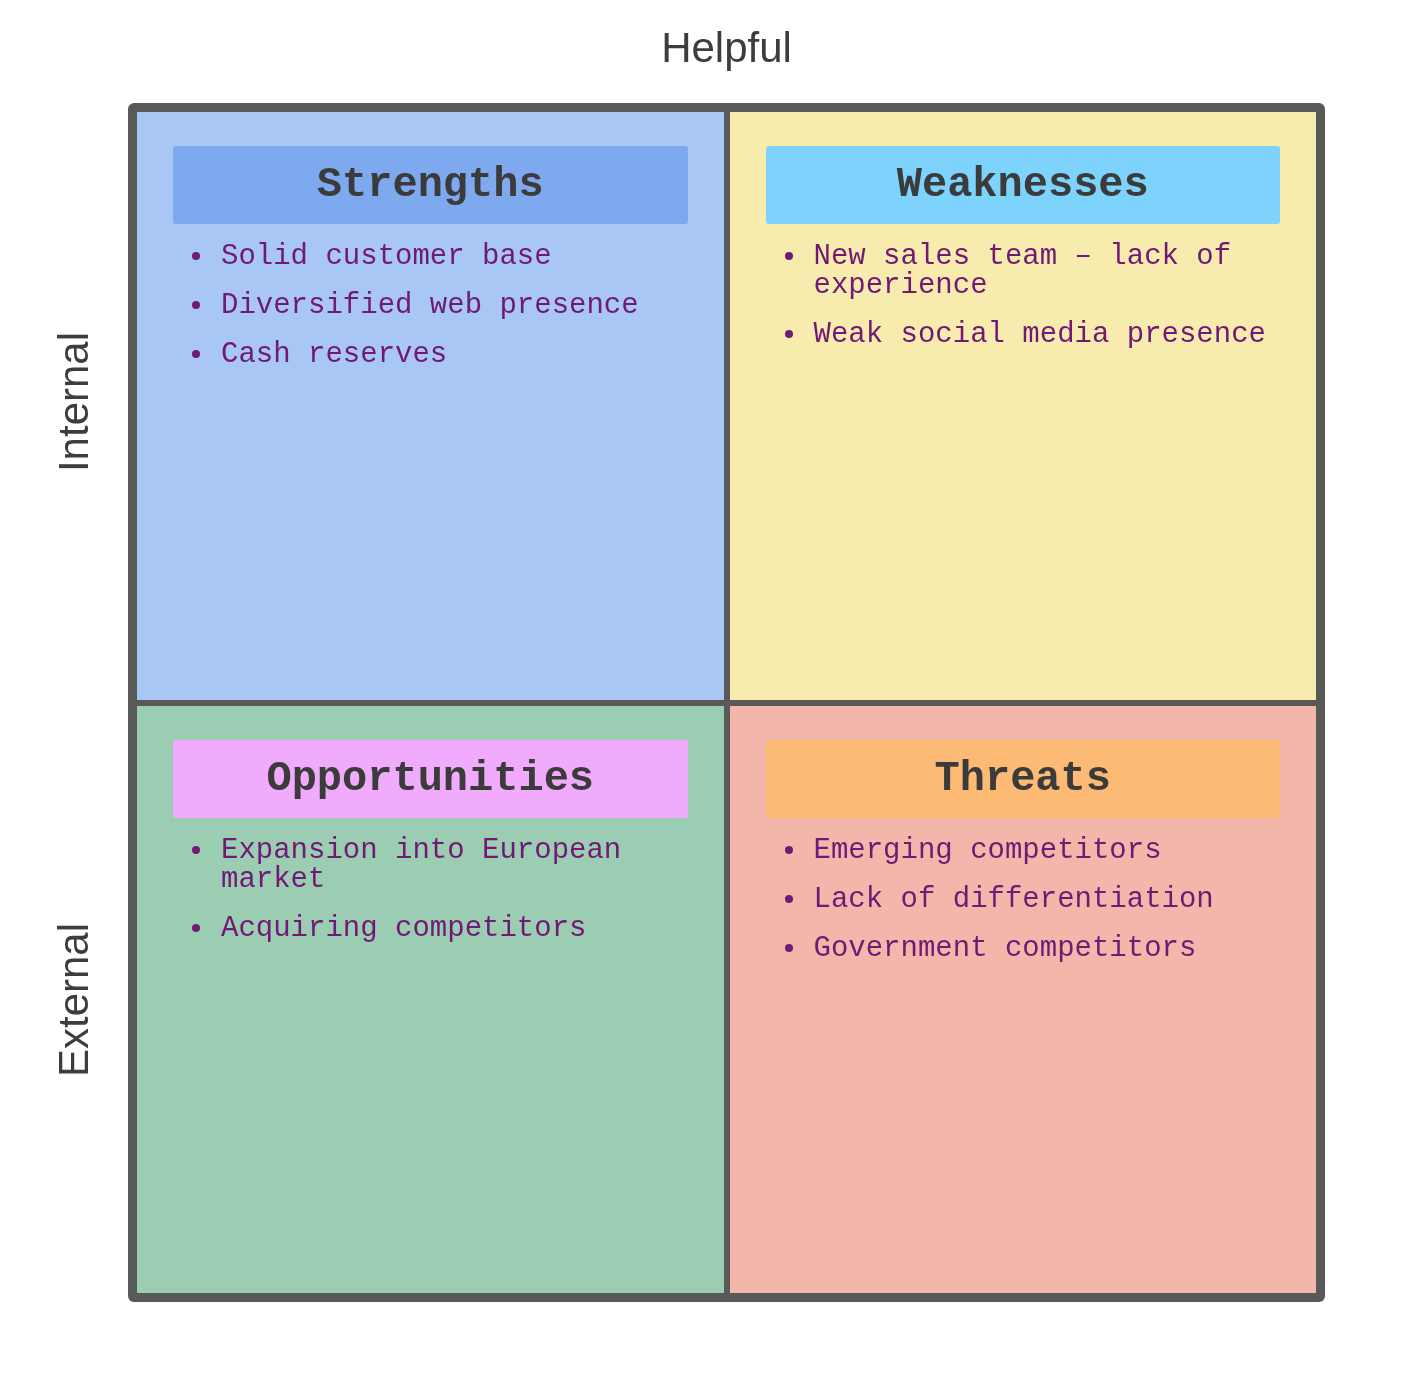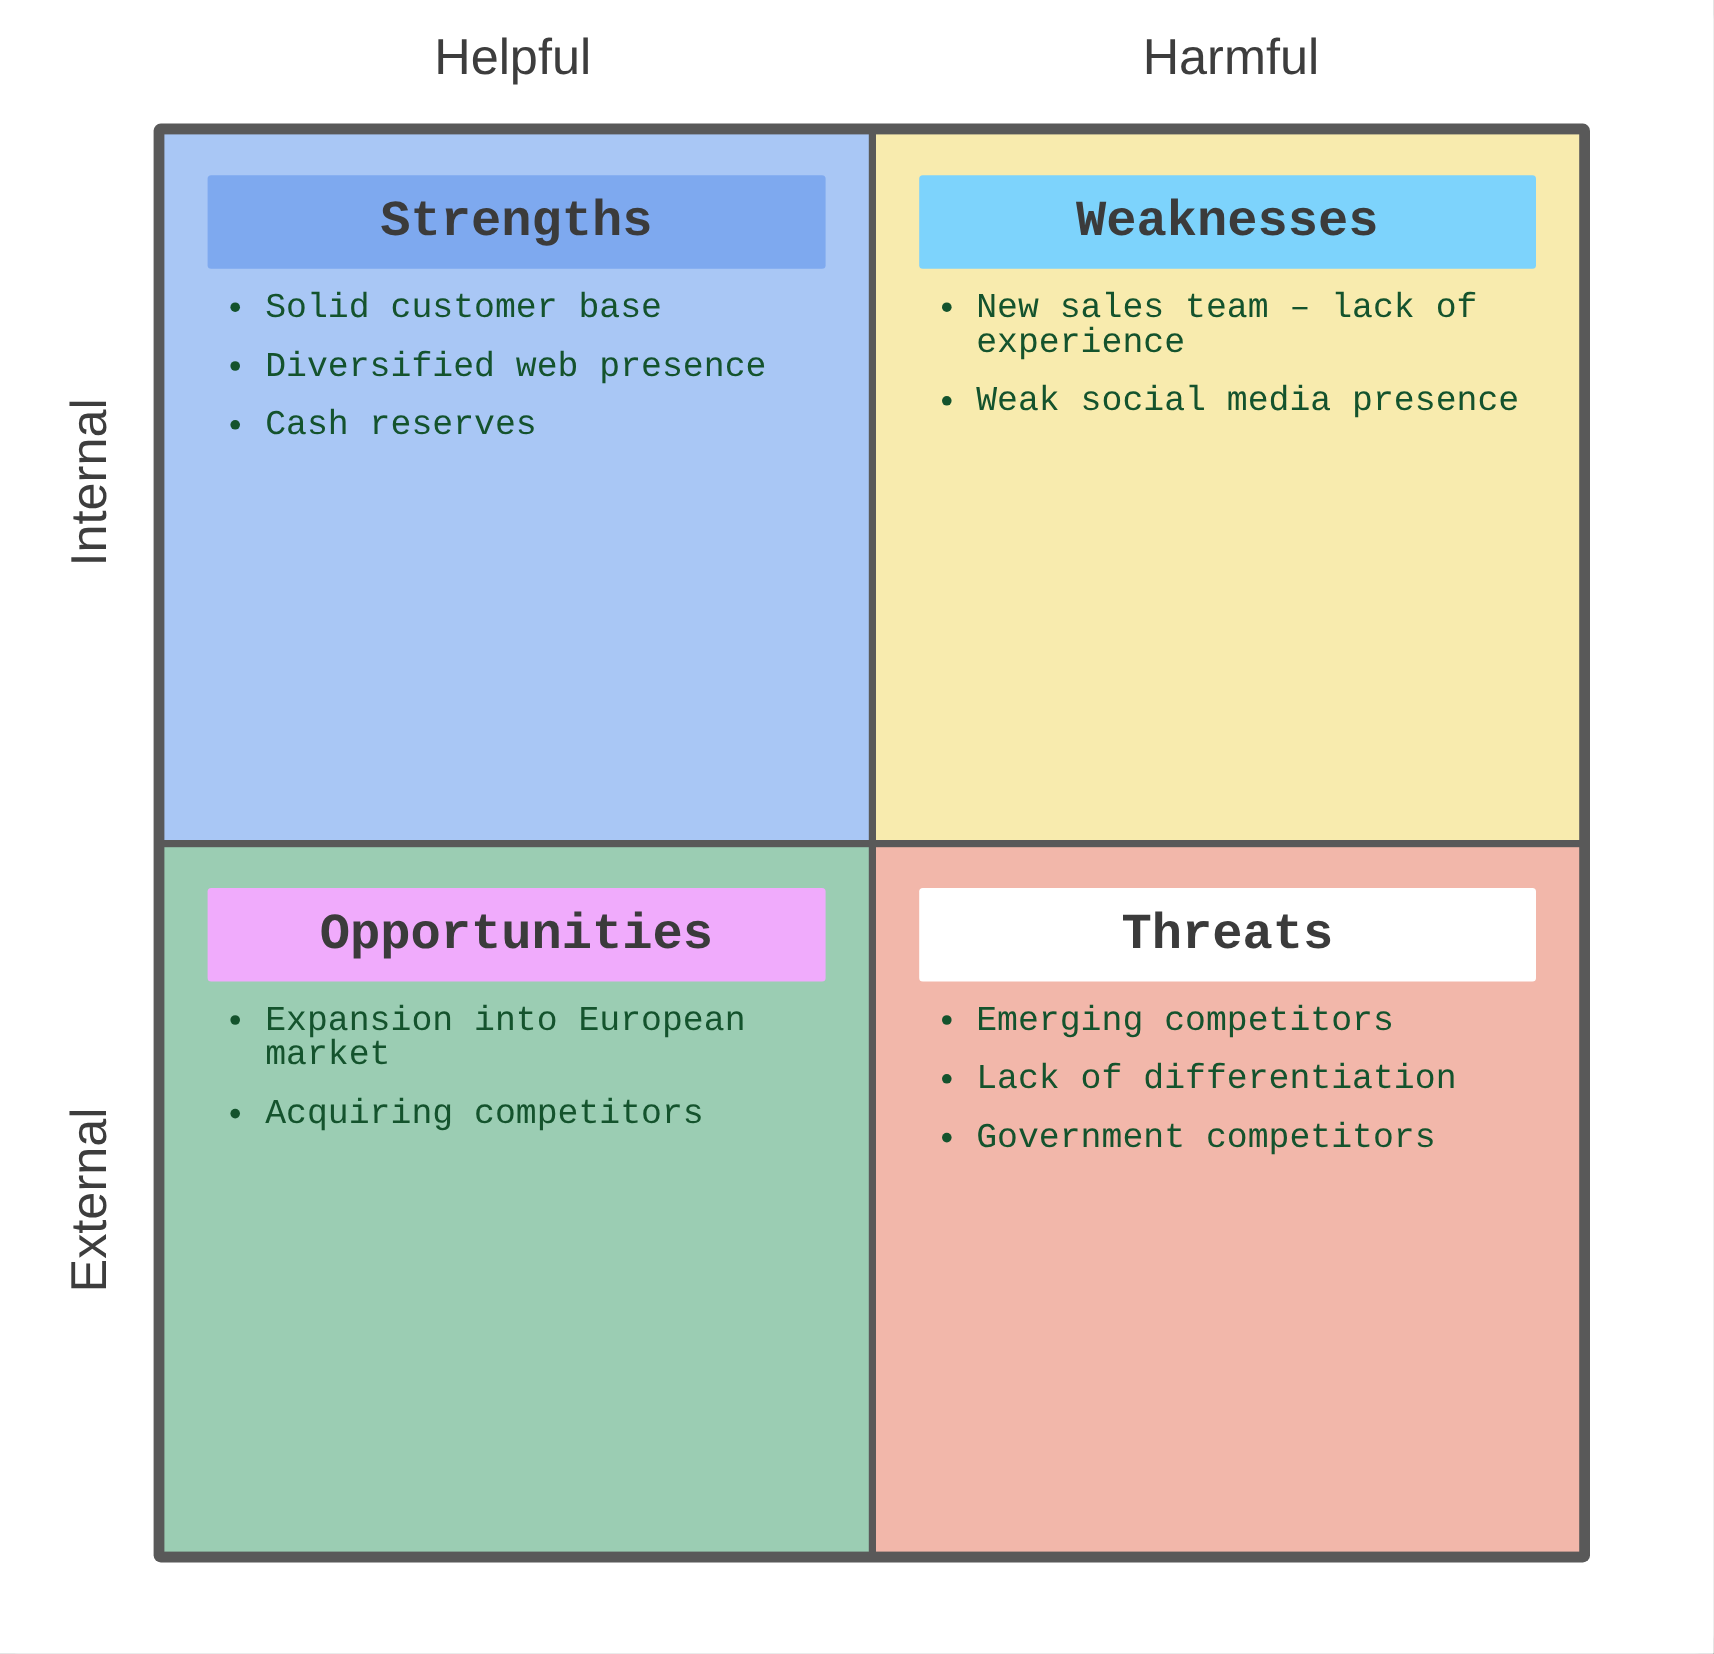--- a/index.html
+++ b/index.html
@@ -82,31 +82,30 @@
     margin: 0;
     padding: 0 0 0 42px;
     list-style: disc;
     color: #333333;
   }
   .q-list li {
     font-size: 29px;
     line-height: 1.0;
     margin-bottom: 20px;
     padding-left: 6px;
-    color: #14532d;
+    color: #701a75;
   }
 </style>
 </head>
 <body>
 
 <div class="canvas">
 
   <div class="top-labels">
     <div class="top-label">Helpful</div>
-    <div class="top-label">Harmful</div>
   </div>
 
   <div class="side-label internal">Internal</div>
   <div class="side-label external">External</div>
 
   <div class="grid" style="background: rgb(89, 89, 89);">
 
     <div class="quadrant" style="background: rgb(169, 199, 245);">
       <div class="q-header" style="background: rgb(126, 169, 239);">Strengths</div>
       <ul class="q-list">
@@ -126,21 +125,21 @@
 
     <div class="quadrant" style="background: rgb(155, 205, 179);">
       <div class="q-header" style="background: #f0abfc;">Opportunities</div>
       <ul class="q-list">
         <li>Expansion into European market</li>
         <li>Acquiring competitors</li>
       </ul>
     </div>
 
     <div class="quadrant" style="background: rgb(242, 183, 170);">
-      <div class="q-header" style="background: #ffffff;">Threats</div>
+      <div class="q-header" style="background: #fdba74;">Threats</div>
       <ul class="q-list">
         <li>Emerging competitors</li>
         <li>Lack of differentiation</li>
         <li>Government competitors</li>
       </ul>
     </div>
 
   </div>
 </div>
 

